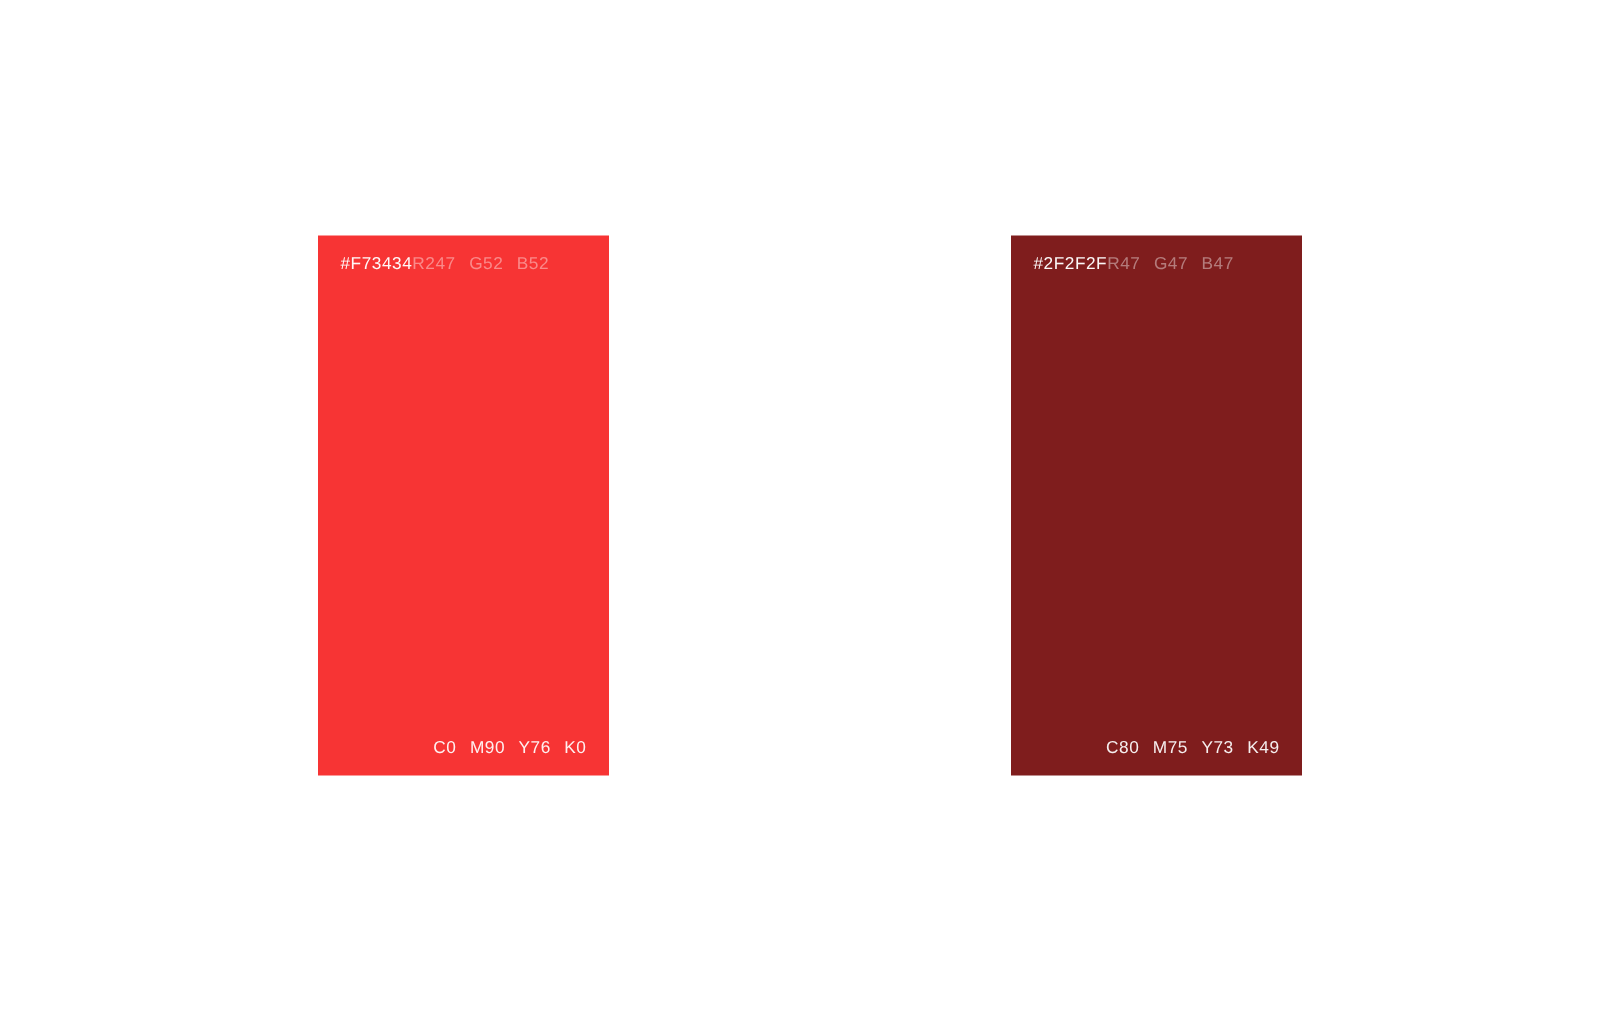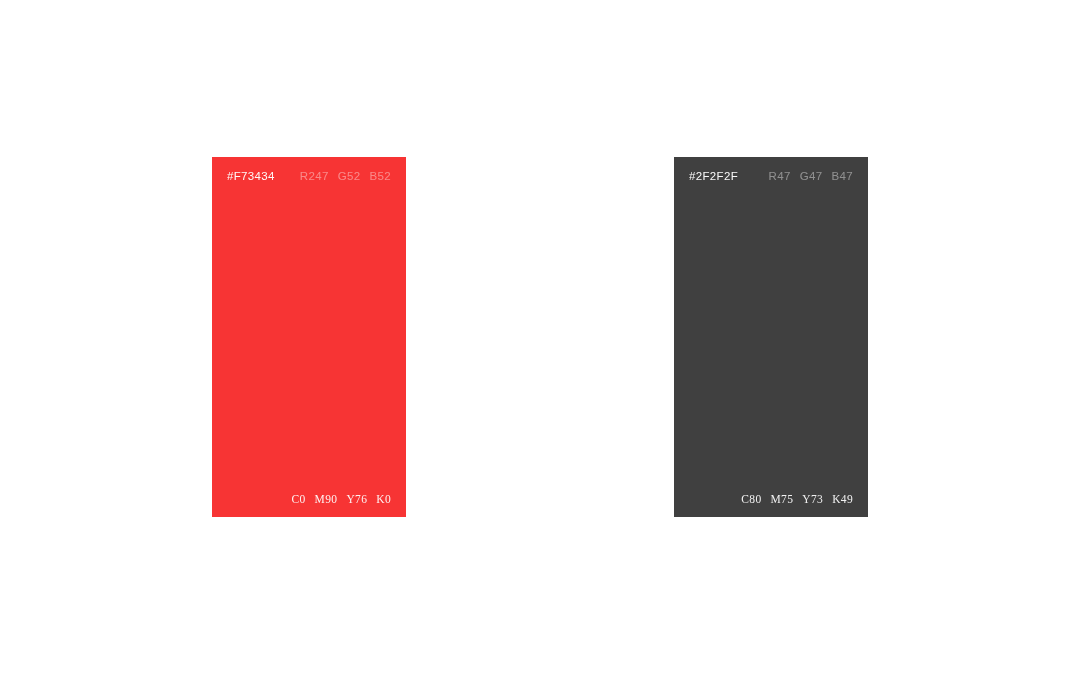--- a/index.html
+++ b/index.html
@@ -35,31 +35,29 @@
   }
 
   #swatch-1 { left: 212px; }
   #swatch-2 { left: 443px; }
   #swatch-3 { left: 674px; }
 
   .swatch-top {
     display: flex;
     flex-direction: row;
     align-items: baseline;
-    justify-content: space-between;
     width: 100%;
   }
 
   .swatch-bottom {
     display: flex;
     flex-direction: row;
     justify-content: flex-end;
     align-items: baseline;
     width: 100%;
-    font-family: Liberation Serif, serif;
   }
 
   .hex-label {
     font-size: 11.5px;
     letter-spacing: 0.35px;
     color: rgba(255, 255, 255, 0.97);
     white-space: nowrap;
   }
 
   .rgb-label {
@@ -94,21 +92,21 @@
     <div class="swatch-top">
       <span class="hex-label">#F73434</span>
       <span class="rgb-label"><span class="chan">R247</span><span class="chan">G52</span><span class="chan">B52</span></span>
     </div>
     <div class="swatch-bottom">
       <span class="cmyk-label"><span class="chan">C0</span><span class="chan">M90</span><span class="chan">Y76</span><span class="chan">K0</span></span>
     </div>
   </div>
 
 
-  <div class="swatch" id="swatch-3" style="background-color: #404040;">
+  <div class="swatch" id="swatch-3" style="background-color: #7f1d1d;">
     <div class="swatch-top">
       <span class="hex-label">#2F2F2F</span>
       <span class="rgb-label"><span class="chan">R47</span><span class="chan">G47</span><span class="chan">B47</span></span>
     </div>
     <div class="swatch-bottom">
       <span class="cmyk-label"><span class="chan">C80</span><span class="chan">M75</span><span class="chan">Y73</span><span class="chan">K49</span></span>
     </div>
   </div>
 
 </div>

